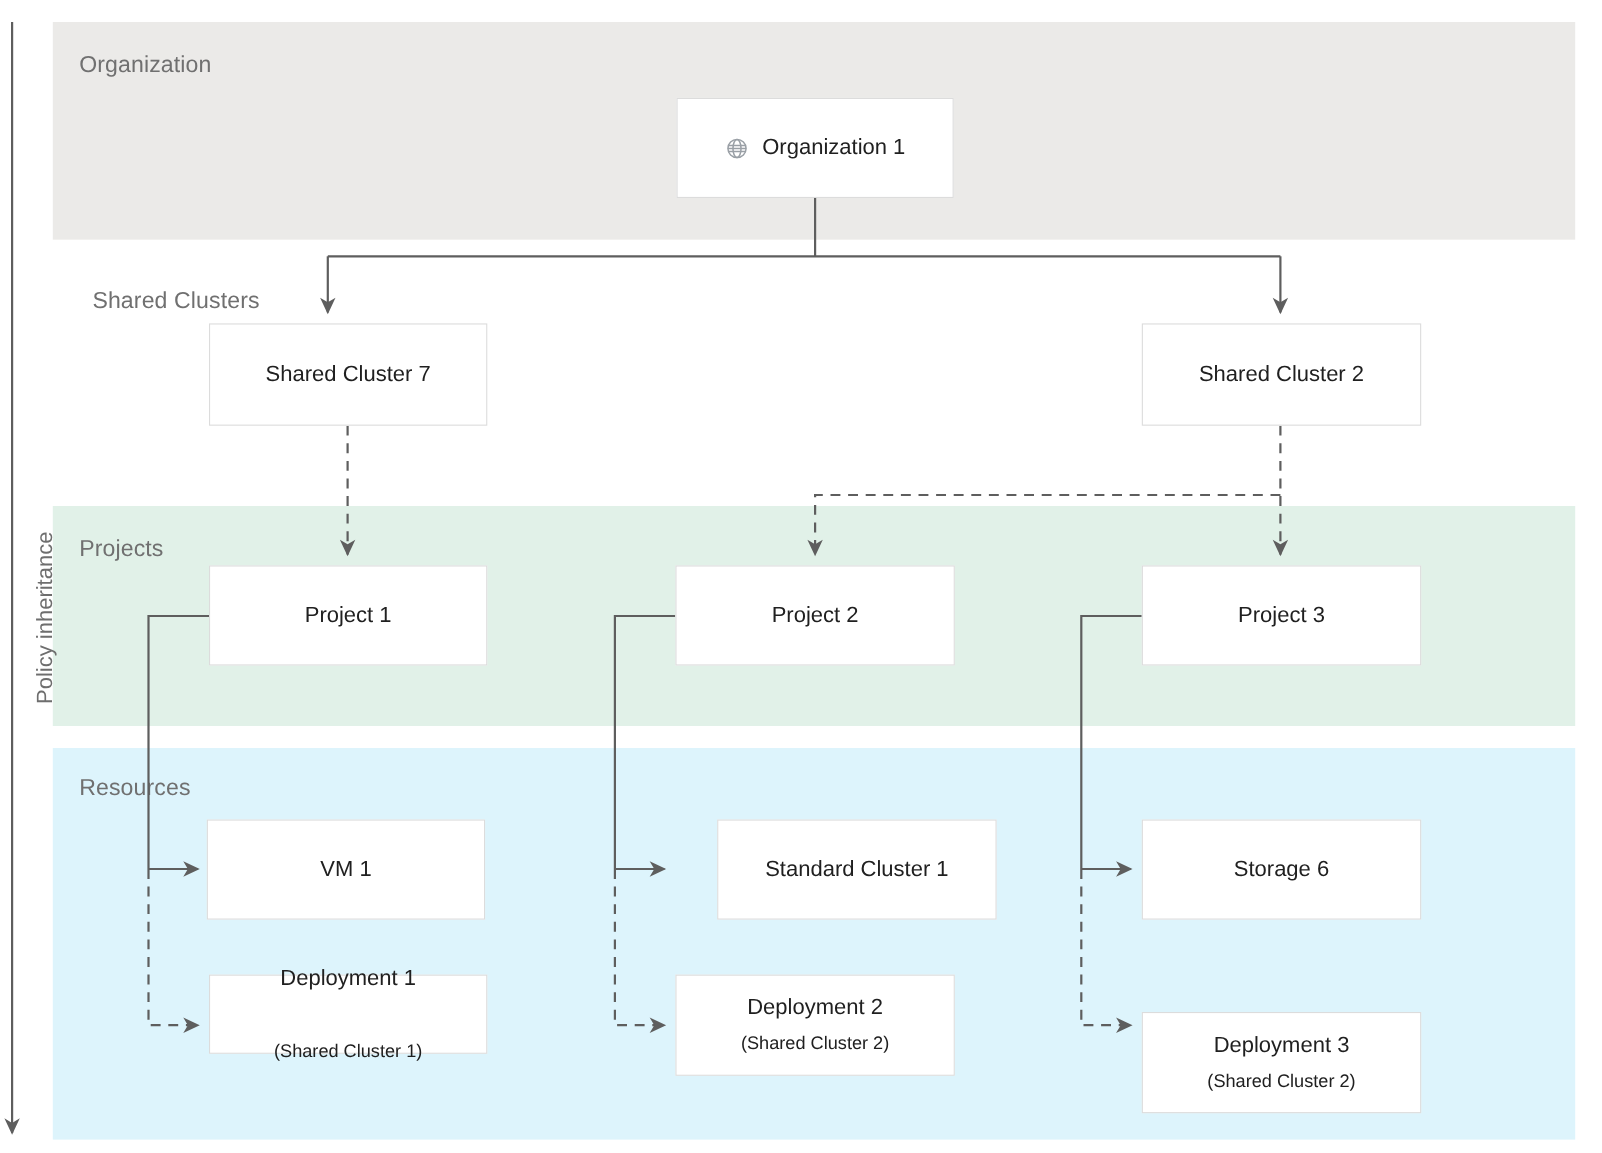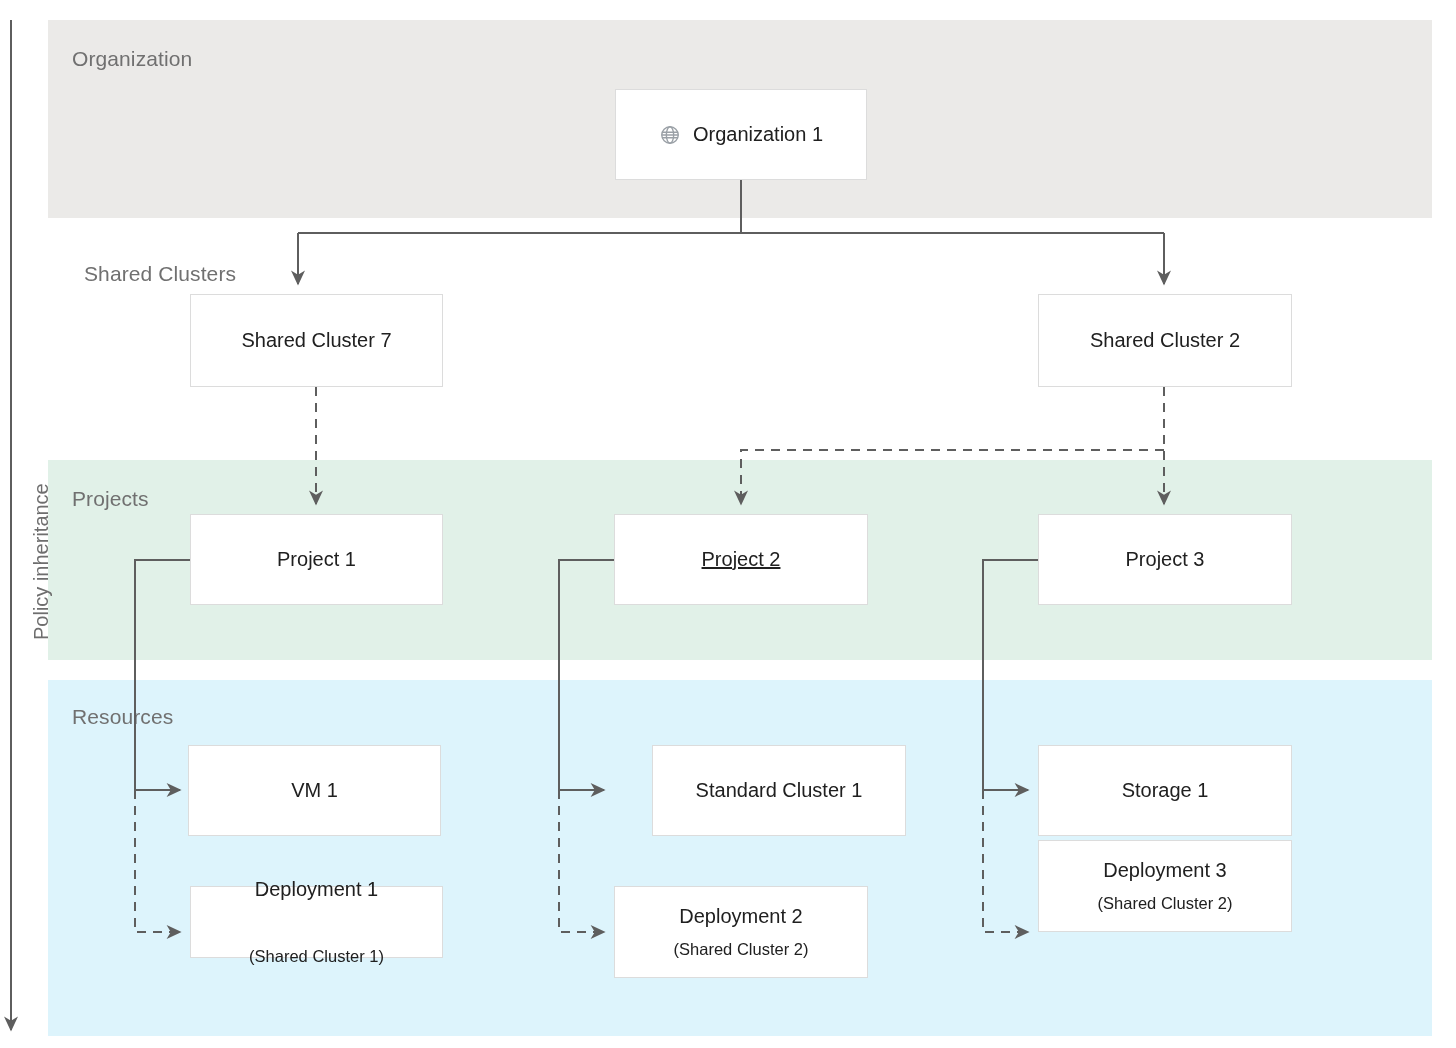--- a/index.html
+++ b/index.html
@@ -152,21 +152,21 @@
     <div class="title">
         <span>Shared Cluster 2</span>
       </div>
   </div>
 
   <div class="node" style="left:190px; top:514px; width:253px; height:91px;">
     <div class="title">
         <span>Project 1</span>
       </div>
   </div>
-  <div class="node" style="left:614px; top:514px; width:254px; height:91px;text-decoration:underline;">
+  <div class="node" style="left:614px; top:514px; width:254px; height:91px;">
     <div class="title">
         <span>Project 2</span>
       </div>
   </div>
   <div class="node" style="left:1038px; top:514px; width:254px; height:91px;">
     <div class="title">
         <span>Project 3</span>
       </div>
   </div>
 
@@ -175,36 +175,36 @@
         <span>VM 1</span>
       </div>
   </div>
   <div class="node" style="left:614px; top:745px; width:254px; height:91px;margin-left:38px;">
     <div class="title">
         <span>Standard Cluster 1</span>
       </div>
   </div>
   <div class="node" style="left:1038px; top:745px; width:254px; height:91px;">
     <div class="title">
-        <span>Storage 1</span>
+        <span>Storage 6</span>
       </div>
   </div>
 
   <div class="node" style="left:190px; top:886px; width:253px; height:72px;gap:34px;">
     <div class="title">
         <span>Deployment 1</span>
       </div>
     <div class="subtitle">(Shared Cluster 1)</div>
   </div>
   <div class="node" style="left:614px; top:886px; width:254px; height:92px;">
     <div class="title">
         <span>Deployment 2</span>
       </div>
     <div class="subtitle">(Shared Cluster 2)</div>
   </div>
-  <div class="node" style="left:1038px; top:840px; width:254px; height:92px;">
+  <div class="node" style="left:1038px; top:920px; width:254px; height:92px;">
     <div class="title">
         <span>Deployment 3</span>
       </div>
     <div class="subtitle">(Shared Cluster 2)</div>
   </div>
 
 </div>
 
 </body></html>

